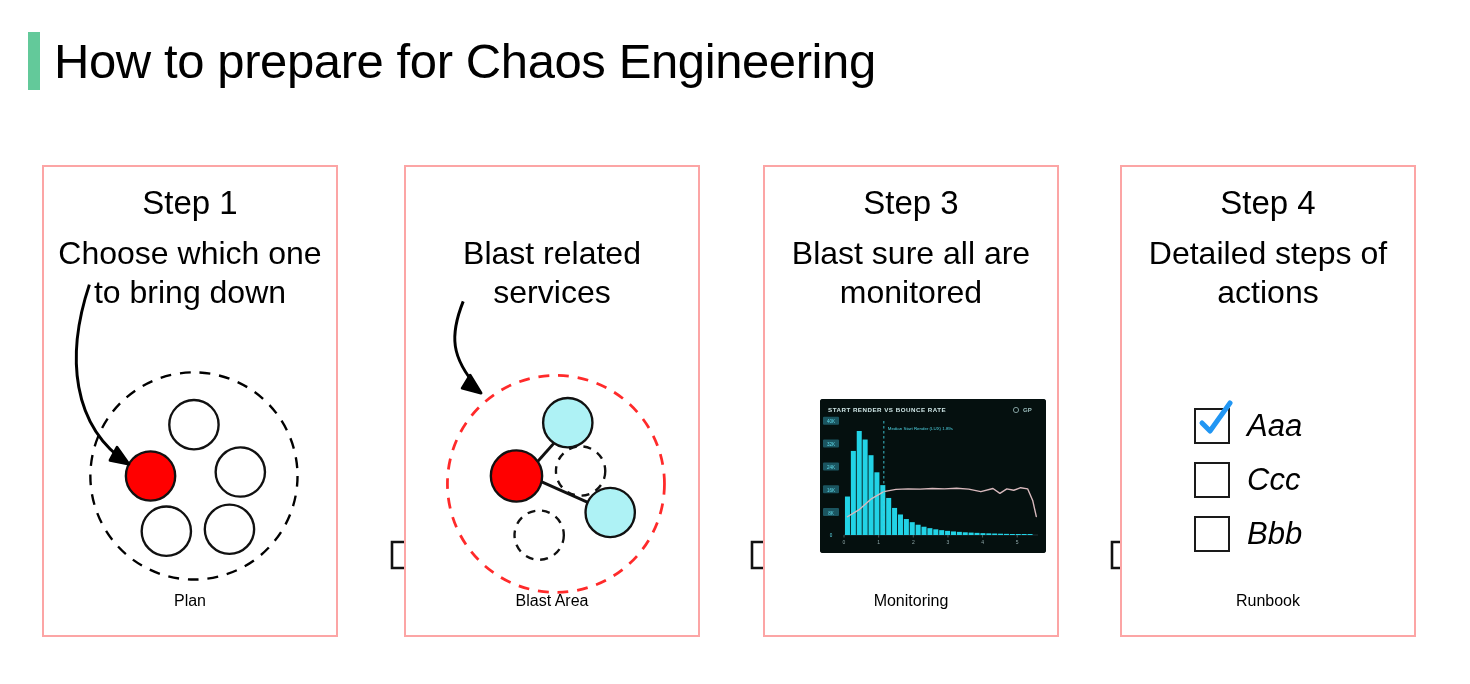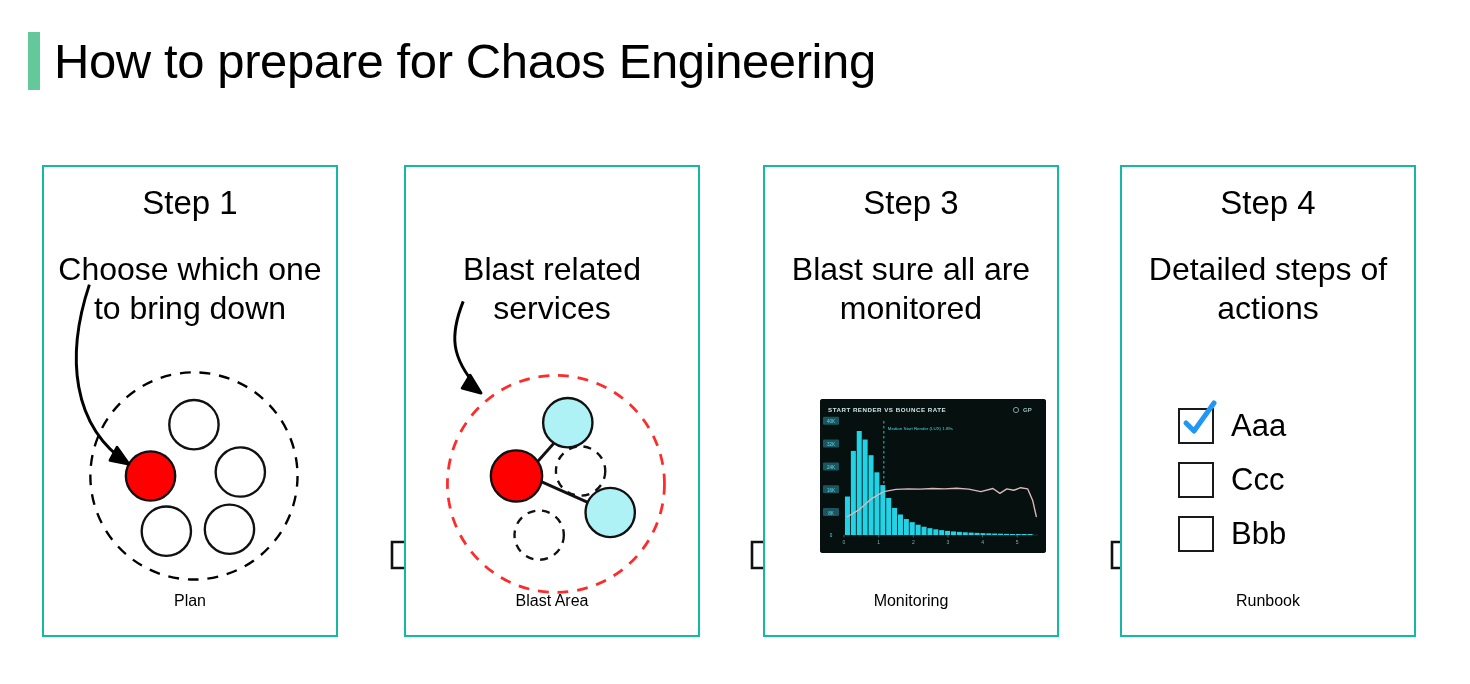--- a/index.html
+++ b/index.html
@@ -46,21 +46,21 @@
     left: 42px;
     top: 165px;
     width: 1374px;
     height: 472px;
   }
   .step-panel {
     position: absolute;
     top: 0;
     width: 296px;
     height: 472px;
-    border: 2px solid #14b8a6;
+    border: 2px solid #fca5a5;
     background: #ffffff;
     box-sizing: border-box;
   }
   .step-panel.p1 { left: 0px; }
   .step-panel.p2 { left: 362px; }
   .step-panel.p3 { left: 721px; }
   .step-panel.p4 { left: 1078px; }
 
   .step-title {
     position: absolute;
@@ -74,21 +74,20 @@
   .step-desc {
     position: absolute;
     top: 67px;
     left: 0;
     width: 100%;
     text-align: center;
     font-size: 32px;
     line-height: 39px;
     padding: 0 6px;
     box-sizing: border-box;
-    margin-top: 16px;
   }
   .step-footer {
     position: absolute;
     bottom: 20px;
     left: 0;
     width: 100%;
     text-align: center;
     font-size: 16px;
     line-height: 28px;
   }
@@ -109,23 +108,24 @@
     width: 46px;
     height: 70px;
   }
   .connector.c1 { left: 346px; }
   .connector.c2 { left: 706px; }
   .connector.c3 { left: 1066px; }
 
   
   .checklist {
     position: absolute;
-    left: 56px;
+    left: 72px;
     top: 235px;
     width: 190px;
+    font-style: italic;
   }
   .check-row {
     display: flex;
     align-items: center;
     height: 47px;
     margin-bottom: 7px;
   }
   .check-box {
     width: 36px;
     height: 36px;

